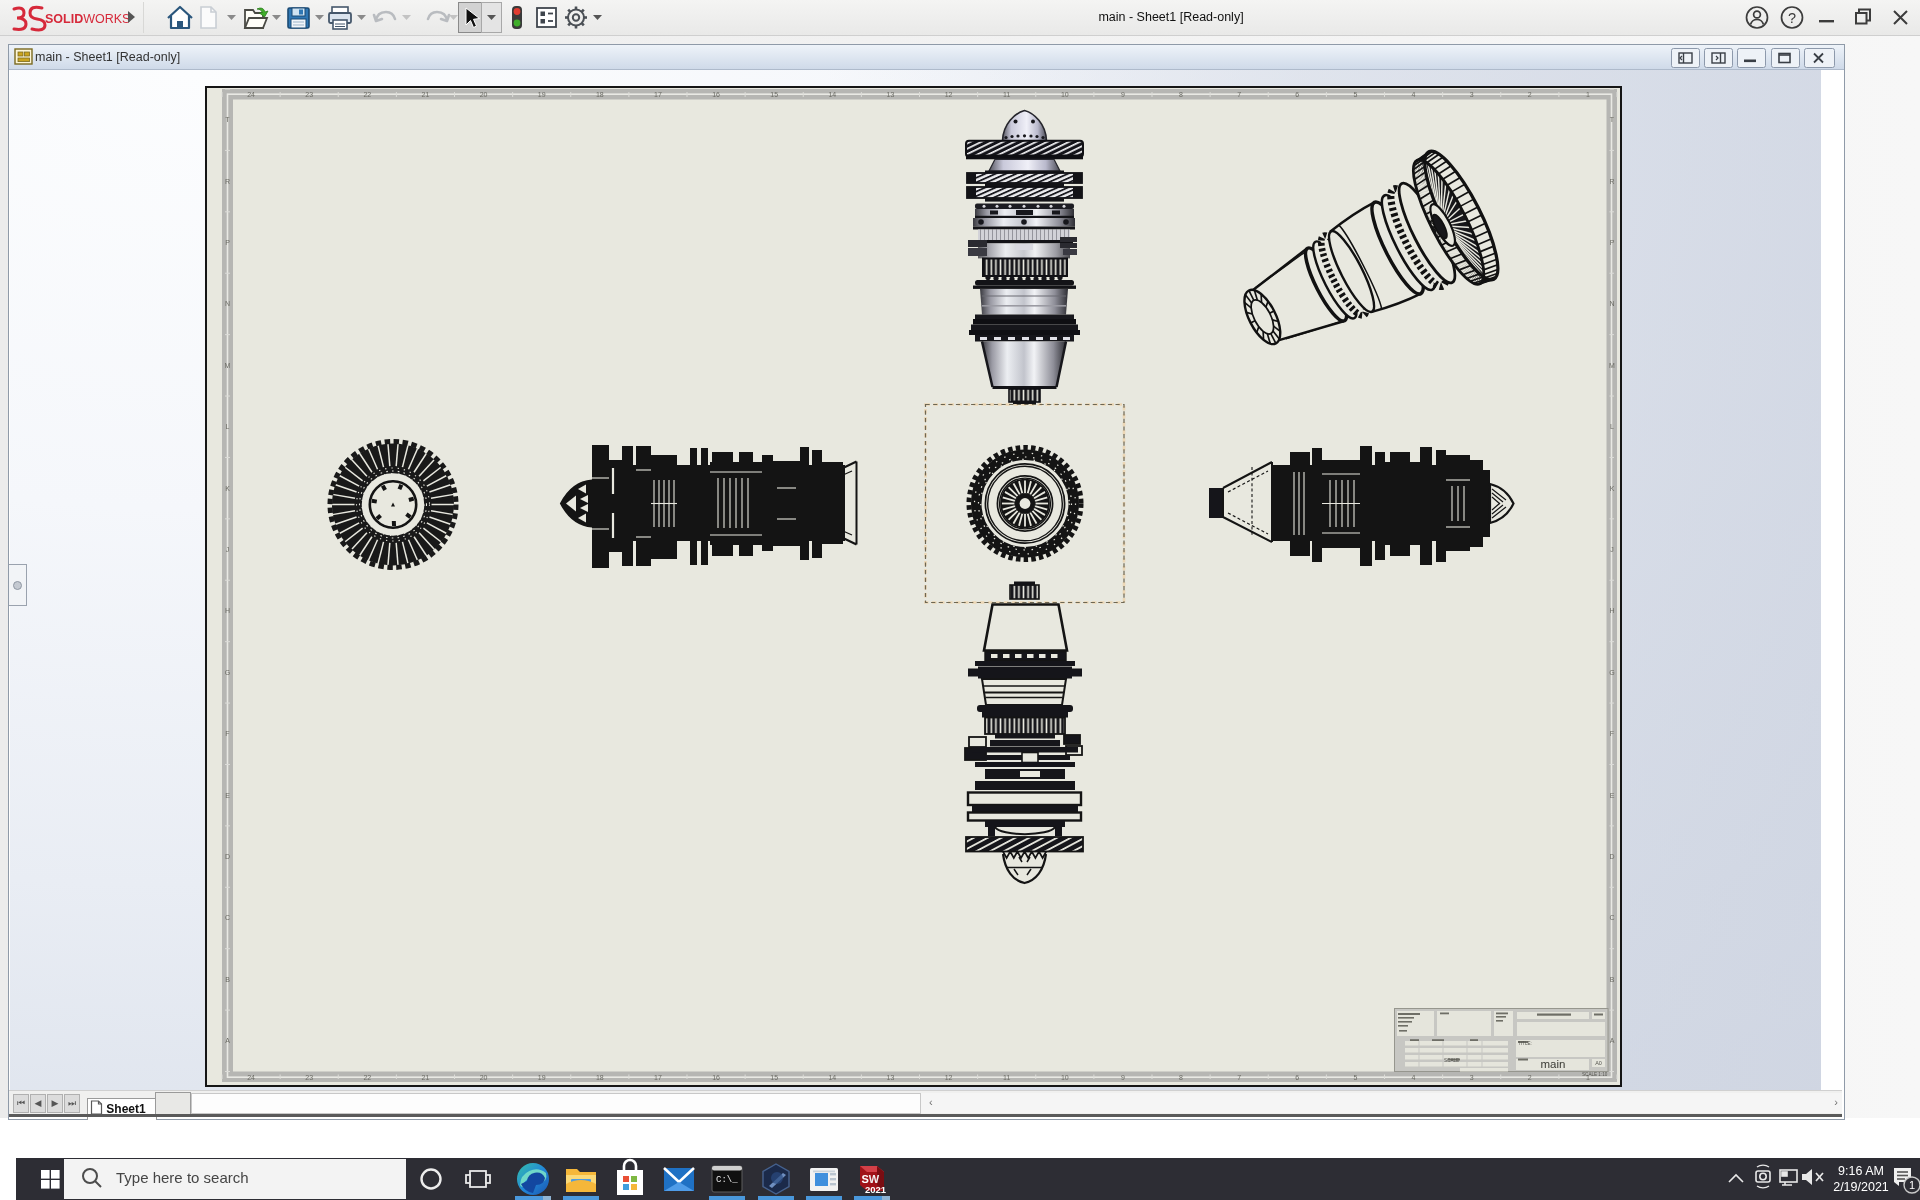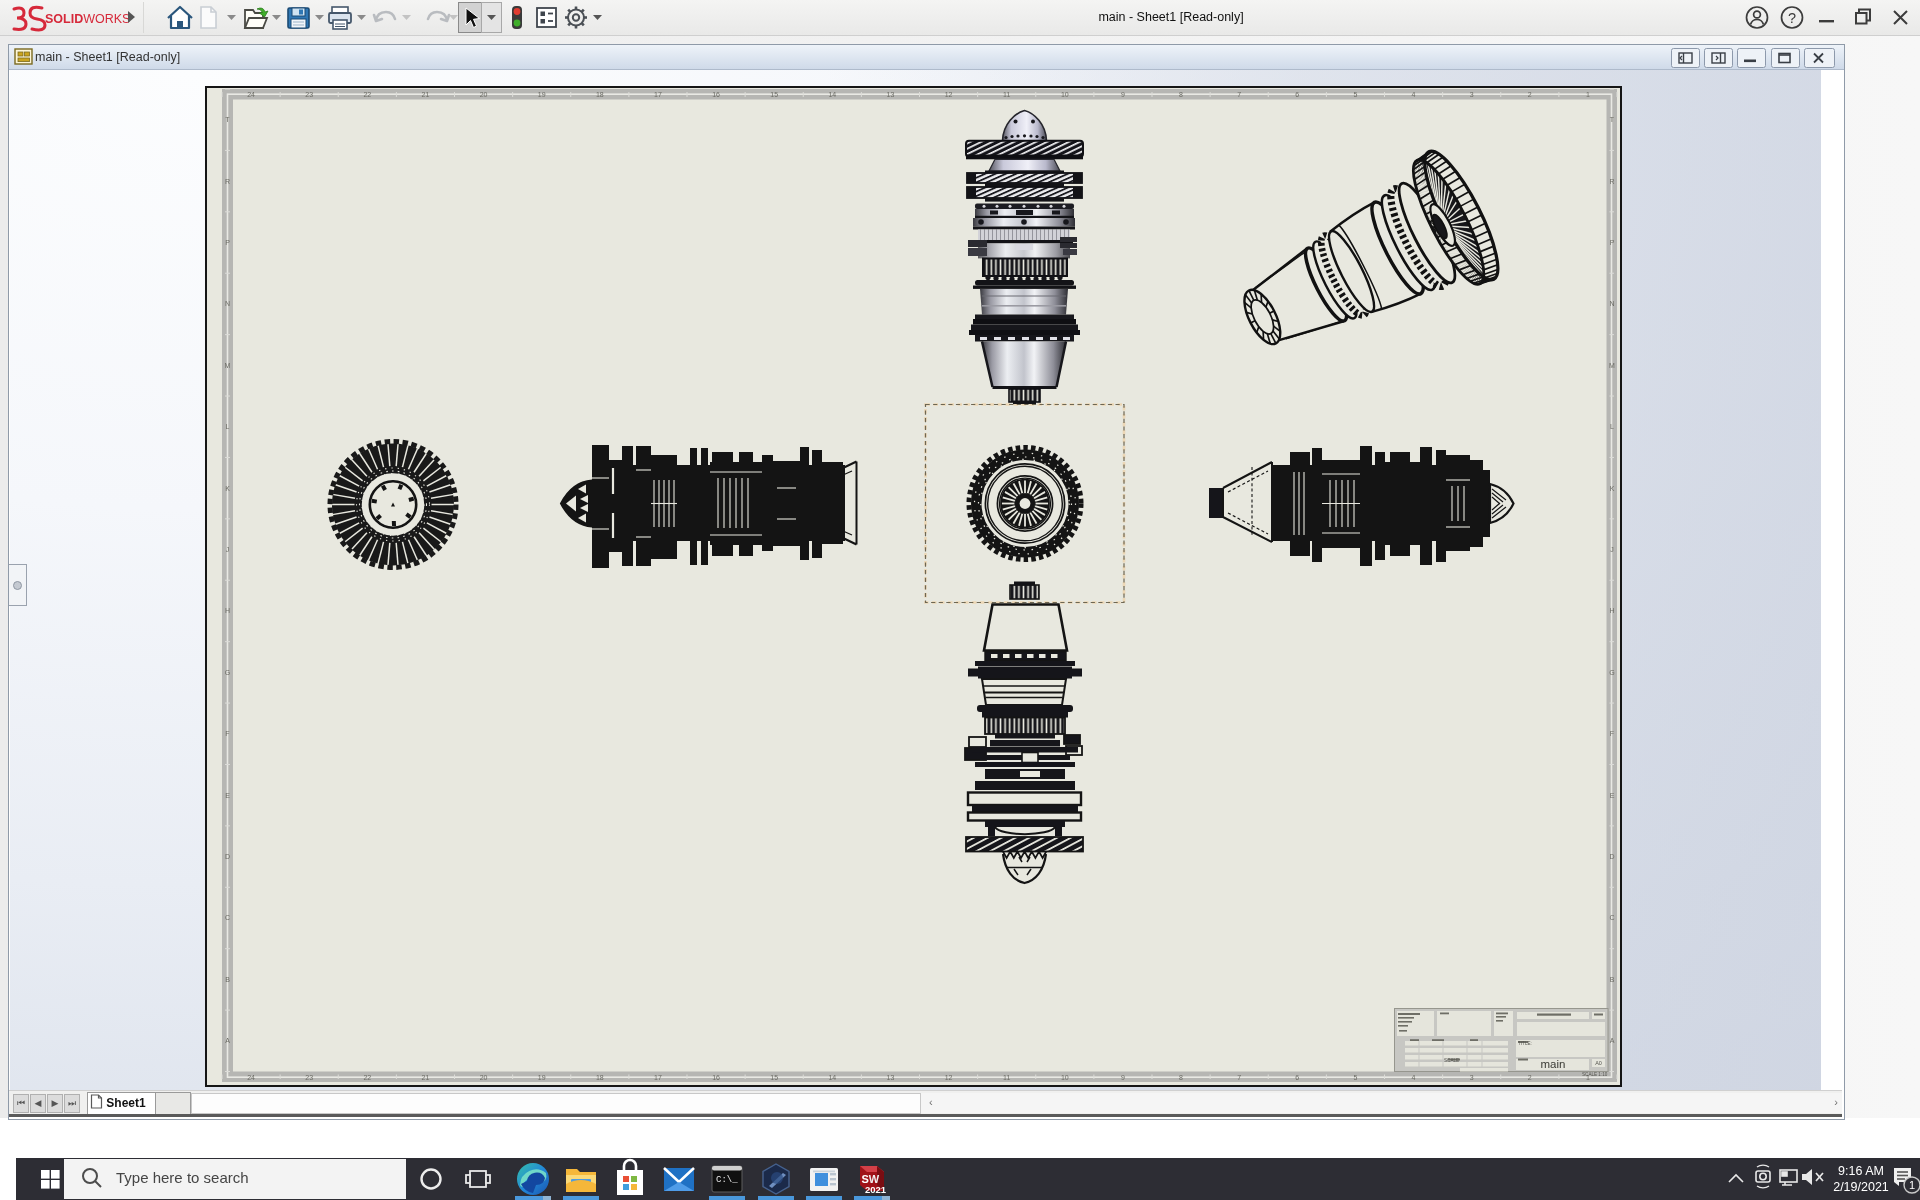--- a/index.html
+++ b/index.html
@@ -15,21 +15,21 @@
 #doctitle .txt{position:absolute;left:26px;top:0;line-height:24px;font-size:12.5px;color:#333;}
 #canvas{position:absolute;left:1px;top:25px;width:1811px;height:1044px;background:
  linear-gradient(90deg,rgba(208,214,226,0) 45%,rgba(208,214,226,0.5) 72%,rgba(206,212,225,0.75) 100%),
  radial-gradient(155% 150% at 10% 0%,#fcfdfe 0%,#f5f7fb 28%,#e9edf4 52%,#dbe1eb 75%,#d3d9e5 95%);}
 
 #sheet{position:absolute;left:195px;top:16px;width:1417px;height:1001px;background:#e8e8df;border:2px solid #151515;box-sizing:border-box;}
 
 #tabbar{position:absolute;left:0;top:1045px;width:1833px;height:24px;background:#f0f0ef;border-top:1px solid #d0d0d0;}
 #tabbar .navs{position:absolute;left:4px;top:3px;}
 .navb{display:inline-block;width:14px;height:17px;background:#dcdcdc;border:1px solid #b0b0b0;margin-right:1px;color:#555;font-size:9px;text-align:center;line-height:17px;vertical-align:top;}
-#sheettab{position:absolute;left:78px;top:1px;height:21px;background:#fff;border:1px solid #9a9a9a;border-bottom:none;padding:0 10px 0 2px;font-size:12px;font-weight:bold;color:#111;line-height:21px;}
+#sheettab{position:absolute;left:78px;top:7px;height:21px;background:#fff;border:1px solid #9a9a9a;border-bottom:none;padding:0 10px 0 2px;font-size:12px;font-weight:bold;color:#111;line-height:21px;}
 #addtab{position:absolute;left:146px;top:1px;width:34px;height:21px;background:#e8e8e6;border:1px solid #9a9a9a;border-bottom:none;}
 #tabstrip{position:absolute;left:182px;top:2px;width:728px;height:19px;background:#fdfdfd;border:1px solid #c8c8c8;}
 #hscroll{position:absolute;left:912px;top:2px;width:921px;height:20px;background:#f5f5f5;}
 #docbottom{position:absolute;left:0;top:1069px;width:1833px;height:3px;background:#5a5a5a;}
 
 #taskbar{position:absolute;left:0;top:1158px;width:1920px;height:42px;background:#2d2d34;margin-left:16px;}
 #search{position:absolute;left:48px;top:1px;width:342px;height:40px;background:#f3f3f3;color:#454545;font-size:15px;}
 #search span{position:absolute;left:52px;top:10px;}
 #clock{position:absolute;right:20px;top:5px;width:110px;text-align:center;color:#fff;font-size:12.5px;line-height:16px;}
 </style></head>

